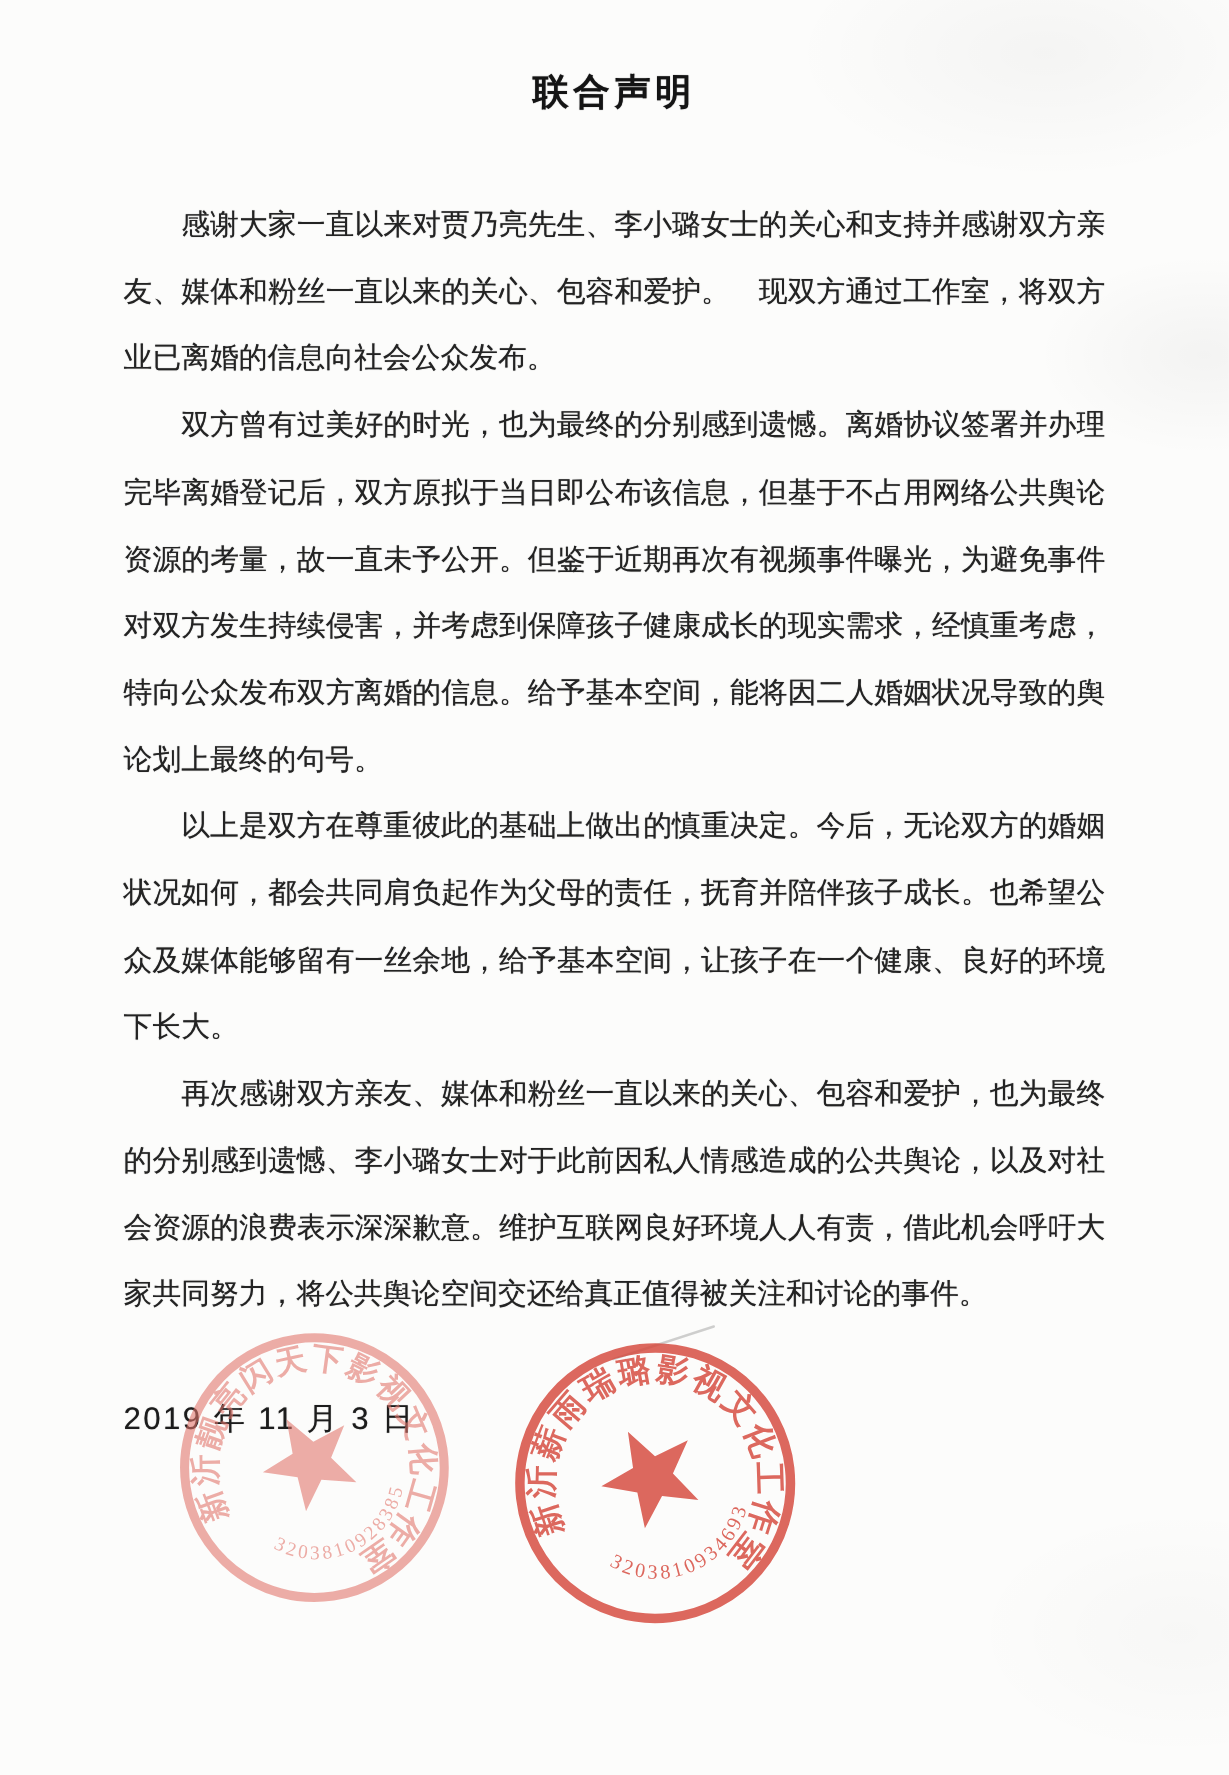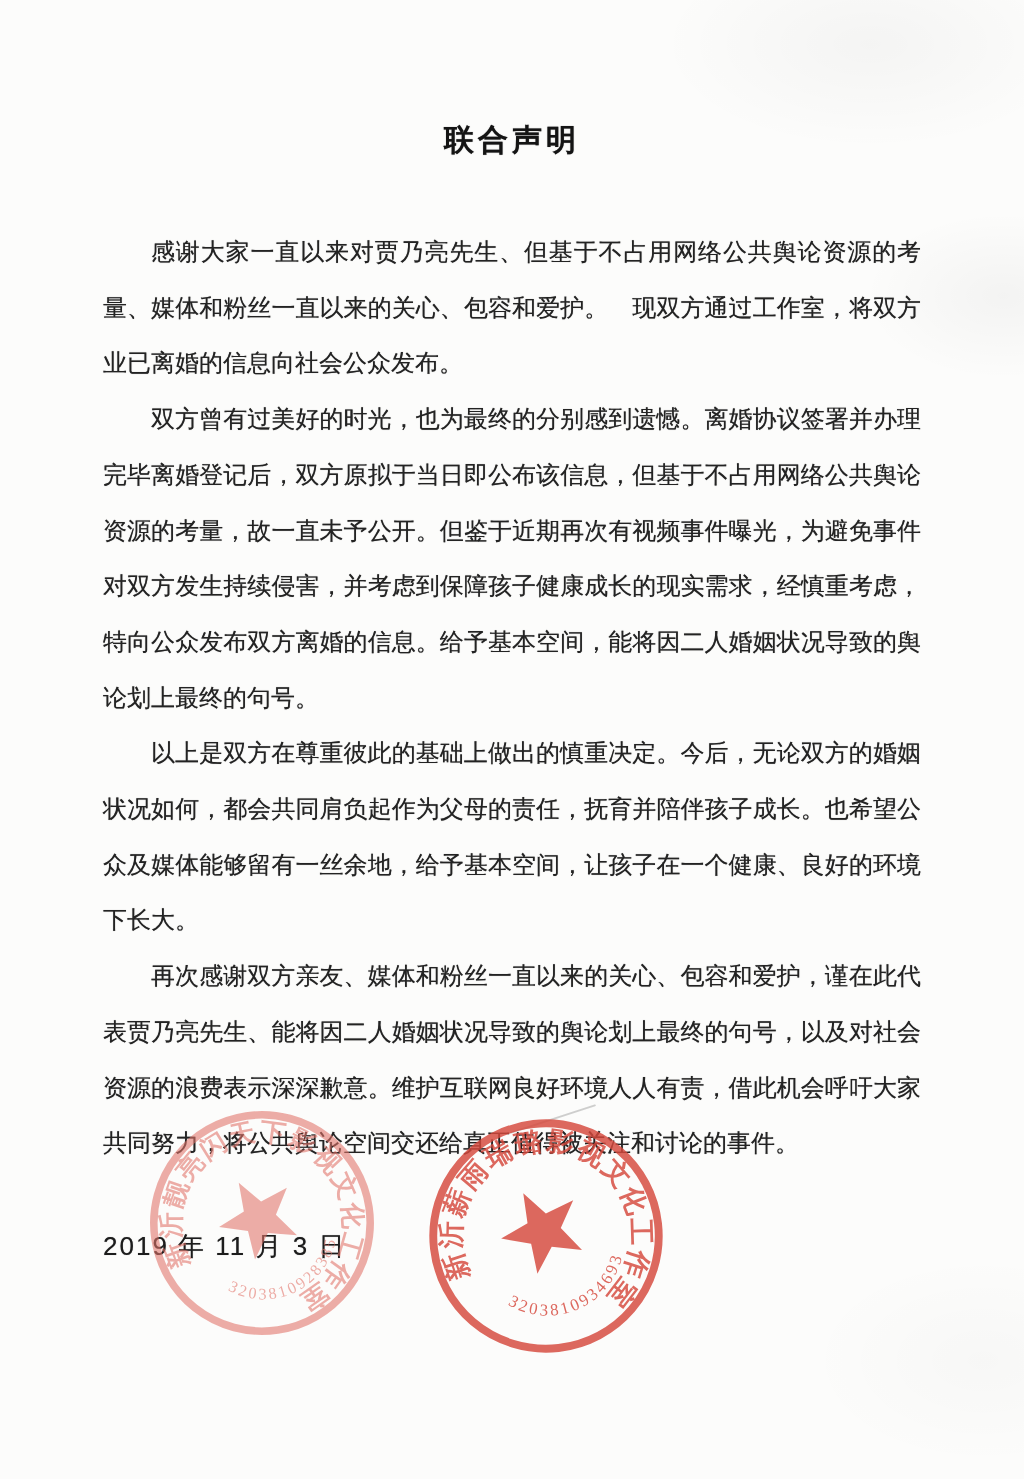--- a/index.html
+++ b/index.html
@@ -16,29 +16,28 @@
       radial-gradient(ellipse 250px 150px at 96% 92%, rgba(0,0,0,0.02), transparent 70%),
       #fcfcfb;
     font-family: "Liberation Sans", "DejaVu Sans", sans-serif;
     overflow: hidden;
   }
   .page {
     padding: 0 103px;
   }
   .title {
     margin: 0 0 60px 0;
-    padding-top: 120px;
+    padding-top: 56px;
     text-align: center;
     font-size: 30px;
     line-height: 44px;
     font-weight: bold;
     letter-spacing: 4px;
     color: #141414;
     text-shadow: 0 0 0.8px rgba(20,20,20,0.7);
-    font-family: Liberation Mono, monospace;
   }
   .body-text p {
     margin: 0;
     font-size: 24px;
     line-height: 55.7px;
     text-indent: 2em;
     text-align: justify;
     color: #232323;
     text-shadow: 0 0 0.7px rgba(30,30,30,0.65);
   }
@@ -92,24 +91,24 @@
   }
 </style>
 </head>
 <body>
 
 <div class="page">
 
   <h1 class="title">联合声明</h1>
 
   <div class="body-text">
-    <p>感谢大家一直以来对贾乃亮先生、但基于不占用网络公共舆论资源的考量、媒体和粉丝一直以来的关心、包容和爱护。　现双方通过工作室，将双方业已离婚的信息向社会公众发布。</p>
+    <p>感谢大家一直以来对贾乃亮先生、李小璐女士的关心和支持并感谢双方亲友、媒体和粉丝一直以来的关心、包容和爱护。　现双方通过工作室，将双方业已离婚的信息向社会公众发布。</p>
     <p>双方曾有过美好的时光，也为最终的分别感到遗憾。离婚协议签署并办理完毕离婚登记后，双方原拟于当日即公布该信息，但基于不占用网络公共舆论资源的考量，故一直未予公开。但鉴于近期再次有视频事件曝光，为避免事件对双方发生持续侵害，并考虑到保障孩子健康成长的现实需求，经慎重考虑，特向公众发布双方离婚的信息。给予基本空间，能将因二人婚姻状况导致的舆论划上最终的句号。</p>
     <p>以上是双方在尊重彼此的基础上做出的慎重决定。今后，无论双方的婚姻状况如何，都会共同肩负起作为父母的责任，抚育并陪伴孩子成长。也希望公众及媒体能够留有一丝余地，给予基本空间，让孩子在一个健康、良好的环境下长大。</p>
-    <p>再次感谢双方亲友、媒体和粉丝一直以来的关心、包容和爱护，谨在此代表贾乃亮先生、能将因二人婚姻状况导致的舆论划上最终的句号，以及对社会资源的浪费表示深深歉意。维护互联网良好环境人人有责，借此机会呼吁大家共同努力，将公共舆论空间交还给真正值得被关注和讨论的事件。</p>
+    <p>再次感谢双方亲友、媒体和粉丝一直以来的关心、包容和爱护，也为最终的分别感到遗憾、李小璐女士对于此前因私人情感造成的公共舆论，以及对社会资源的浪费表示深深歉意。维护互联网良好环境人人有责，借此机会呼吁大家共同努力，将公共舆论空间交还给真正值得被关注和讨论的事件。</p>
   </div>
 
   <div class="date-line">2019 年 11 月 3 日</div>
 
 </div>
 
 <div class="scratch"></div>
 
 <svg class="seal seal-left" viewBox="0 0 220 220">
   <defs>

